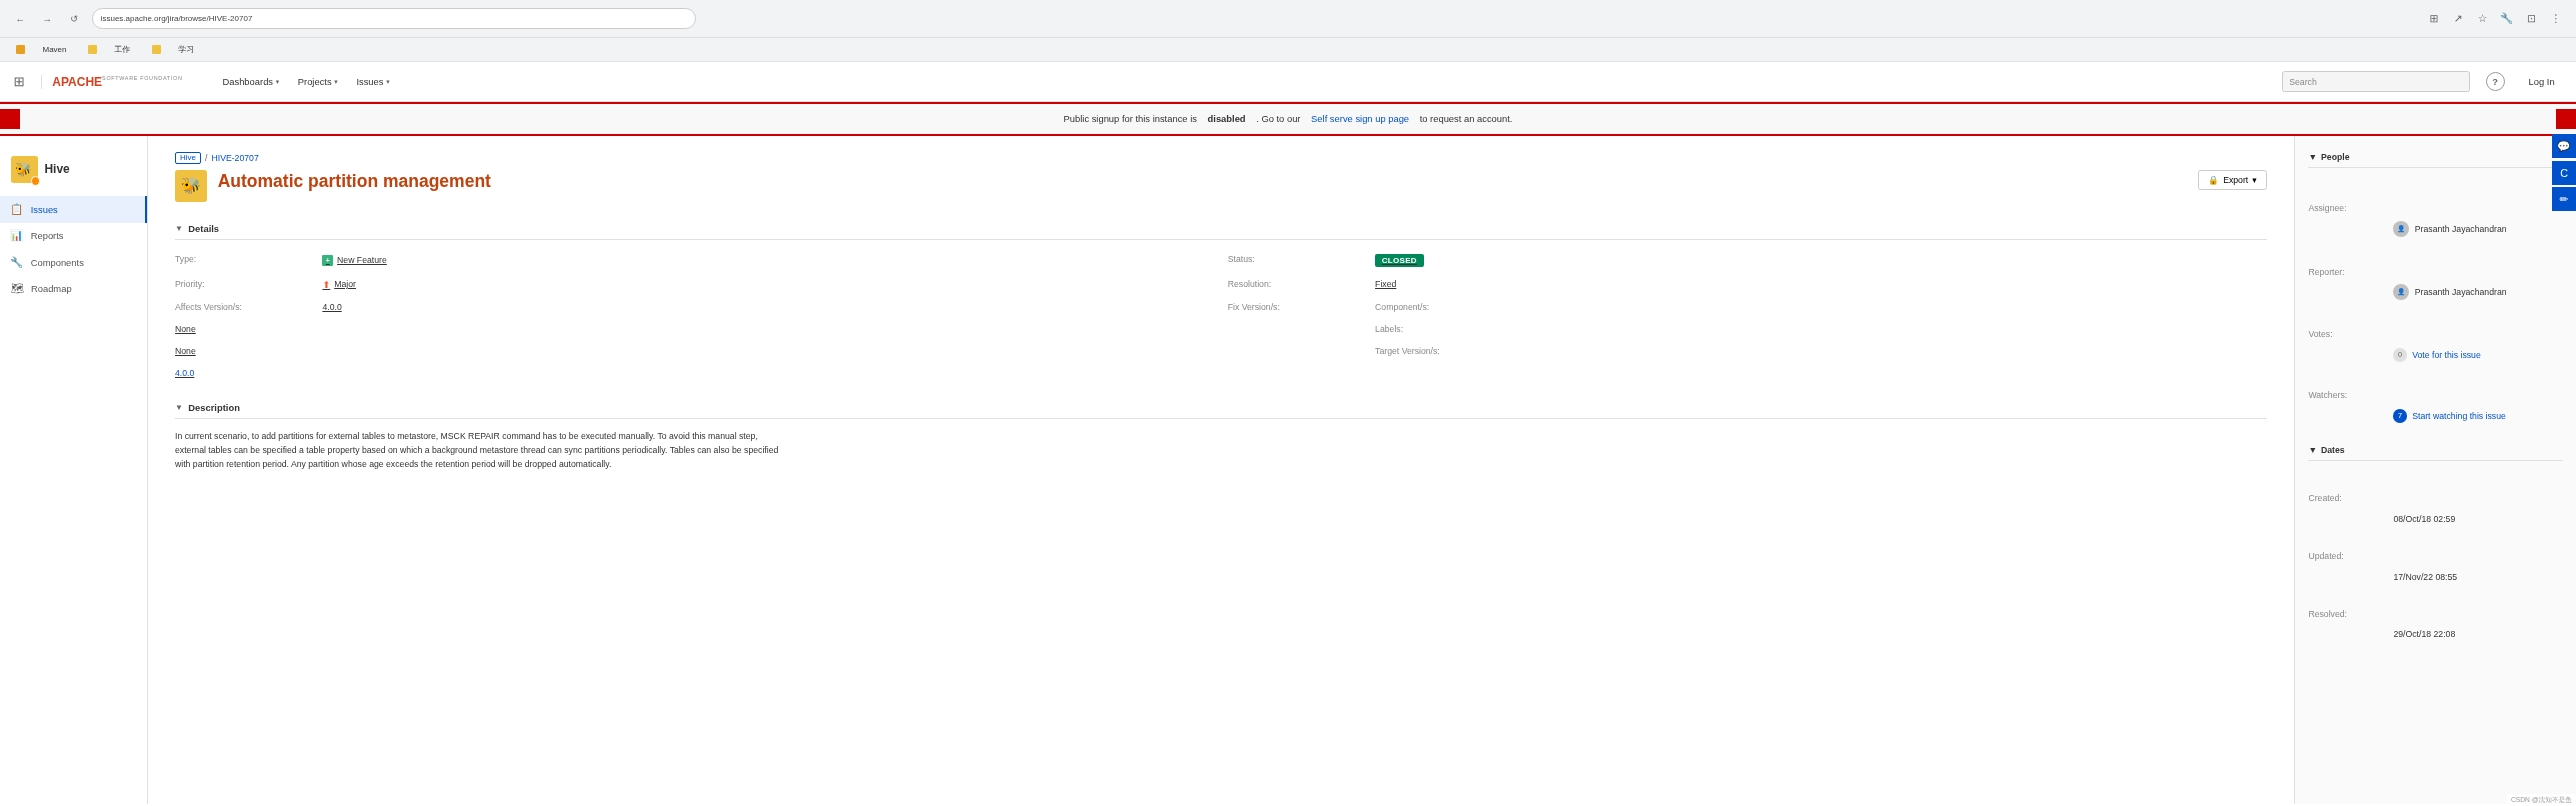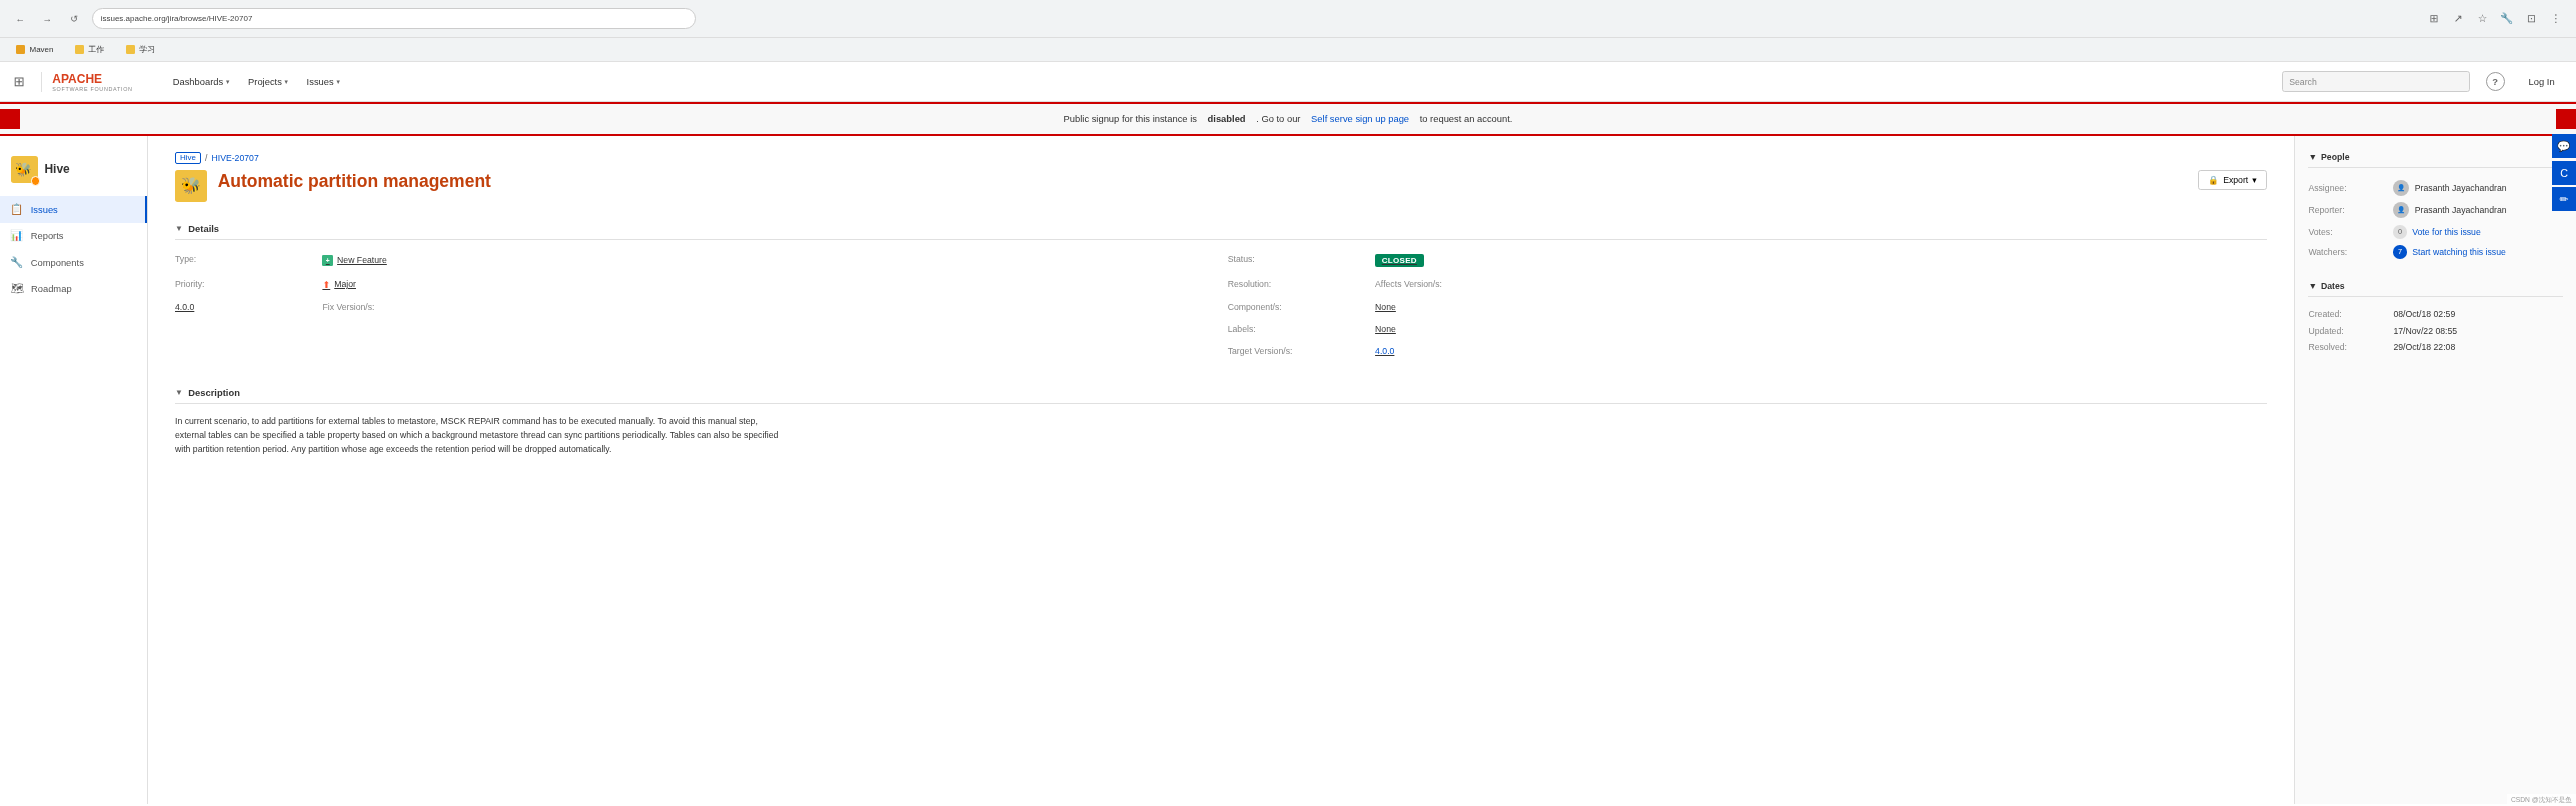--- a/index.html
+++ b/index.html
@@ -55,21 +55,21 @@
       height: 24px;
       background: #f1f3f4;
       display: flex;
       align-items: center;
       padding: 0 10.7px;
       gap: 10.7px;
       border-bottom: 0.7px solid #e0e0e0;
       font-size: 8px;
     }
     .bookmark-item {
-      display: flex; align-items: center; gap: 4px;
+      display: flex; align-items: center; gap: 17px;
       padding: 2.7px 5.4px;
       border-radius: 2.7px;
       cursor: pointer;
       color: #333;
     }
     .bookmark-icon { width: 9.4px; height: 9.4px; border-radius: 1.3px; }
     .bookmark-icon.maven { background: #e8a020; }
     .bookmark-icon.work { background: #f0c040; }
     .bookmark-icon.study { background: #f0c040; }
 
@@ -85,21 +85,21 @@
       position: relative;
     }
     .app-grid-icon { font-size: 13.4px; color: #666; cursor: pointer; }
     .apache-logo {
       display: flex; align-items: center;
       font-size: 7.4px; color: #666;
       border-left: 0.7px solid #e0e0e0;
       padding-left: 10.7px;
     }
     .apache-logo-text {
-      display: flex; flex-direction: column;
+      display: flex; flex-direction: row;
     }
     .apache-text { font-size: 12px; font-weight: bold; color: #d9411e; }
     .apache-subtitle { font-size: 5.4px; color: #888; letter-spacing: 0.7px; }
     .nav-items {
       display: flex; align-items: center; gap: 2.7px;
       margin-left: 16px;
     }
     .nav-item {
       padding: 5.4px 8px;
       border-radius: 2.7px;
@@ -341,21 +341,21 @@
       border-bottom: 0.7px solid #e0e0e0;
       margin-bottom: 8px;
     }
     .panel-row {
       display: flex; align-items: center;
       padding: 3.4px 0;
       font-size: 8.7px;
       gap: 18px;
     }
     .panel-label { width: 67px; color: #888; flex-shrink: 0; }
-    .panel-value { color: #333; display: flex; align-items: center; gap: 5.4px; }
+    .panel-value { color: #333; display: flex; align-items: center; gap: 5.4px; margin-top: 41px; }
     .avatar-circle {
       width: 16px; height: 16px;
       border-radius: 50%;
       background: #c0c0c0;
       display: flex; align-items: center; justify-content: center;
       font-size: 6.7px; color: #666;
       flex-shrink: 0;
     }
     .votes-count {
       background: #e0e0e0;
@@ -545,20 +545,21 @@
         <div class="detail-value">
           <span class="status-badge">CLOSED</span>
         </div>
 
         <div class="detail-label">Priority:</div>
         <div class="detail-value">
           <span class="priority-icon">⬆</span>
           <span>Major</span>
         </div>
         <div class="detail-label">Resolution:</div>
+        <div class="detail-value">Fixed</div>
 
         <div class="detail-label">Affects Version/s:</div>
         <div class="detail-value">4.0.0</div>
         <div class="detail-label">Fix Version/s:</div>
 
         <div class="detail-label">Component/s:</div>
         <div class="detail-value">None</div>
         <div></div>
           <div></div>
 

